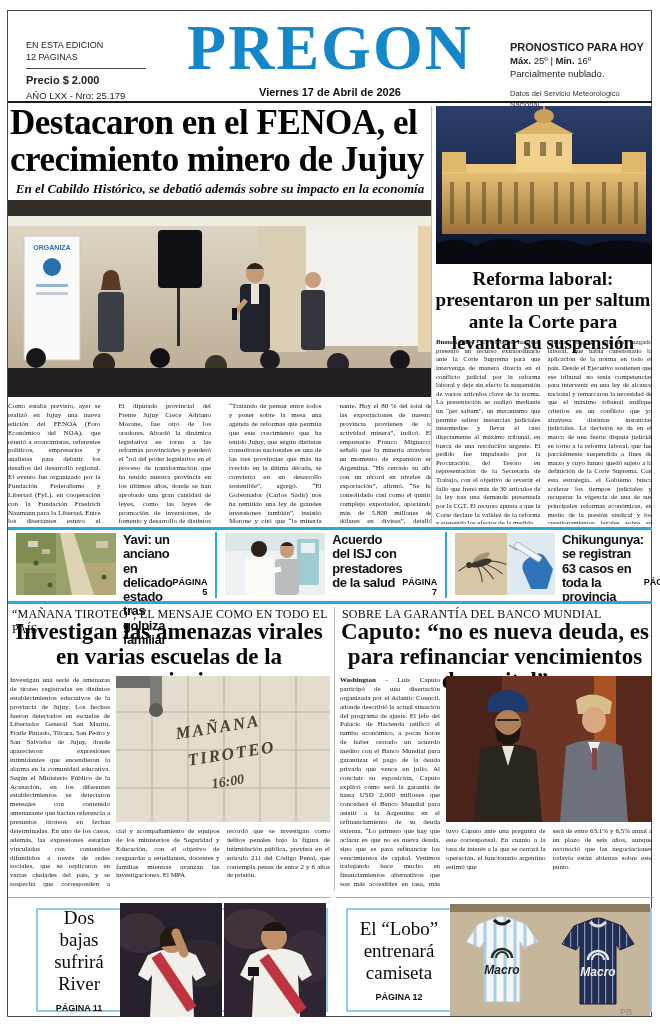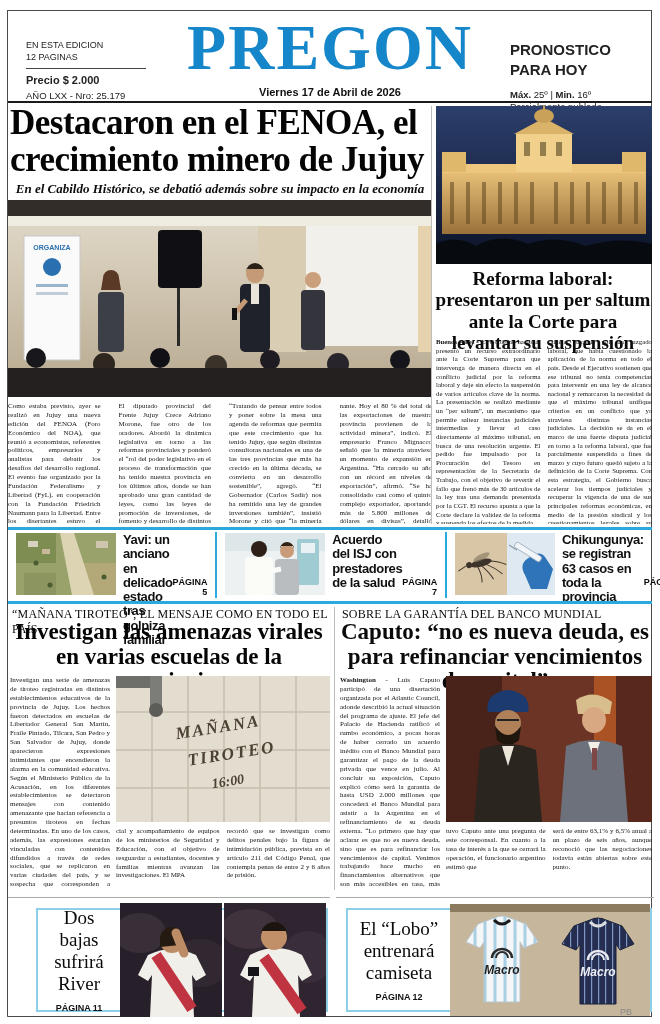--- a/index.html
+++ b/index.html
@@ -15,21 +15,21 @@
   .ed-note .rule { border-top:1px solid #444; margin:5px 0 4px; width:120px; }
   .ed-note .price { font-weight:bold; font-size:11px; }
   .ed-note .issue { font-size:9.5px; margin-top:2px; }
   .brand { position:absolute; left:0; right:0; top:16px; text-align:center;
            font-family:"Liberation Serif", serif; font-weight:bold; font-size:64px;
            line-height:1; color:#1486c9; letter-spacing:2px; }
   .issue-date { position:absolute; left:0; right:0; top:86px; text-align:center;
                 font-family:"Liberation Sans", sans-serif; font-weight:bold; font-size:11px; color:#111; }
   .weather { position:absolute; left:510px; top:40px; width:138px;
              font-family:"Liberation Sans", sans-serif; font-size:9.5px; color:#222; line-height:1.35; }
-  .weather .wt { font-weight:bold; font-size:15px; margin-bottom:8px; }
+  .weather .wt { font-weight:bold; font-size:11px; margin-bottom:0; }
   .weather .src { font-size:7.5px; margin-top:9px; color:#333; }
   .header-rule { position:absolute; left:8px; width:644px; top:101px; height:2px; background:#1a1a1a; }
 
   
   .lead-headline { position:absolute; left:10px; top:105px; width:420px; text-align:left;
                    font-weight:bold; font-size:35px; line-height:1.05; letter-spacing:-0.5px; color:#050505; }
   .lead-subhead  { position:absolute; left:10px; top:181px; width:420px; text-align:center;
                    font-style:italic; font-weight:bold; font-size:13px; color:#0d0d0d; }
   .lead-photo { position:absolute; left:8px; top:200px; width:424px; height:197px; }
   .lead-body  { position:absolute; left:8px; top:402px; width:424px; height:122px; display:flex; gap:18px; }

